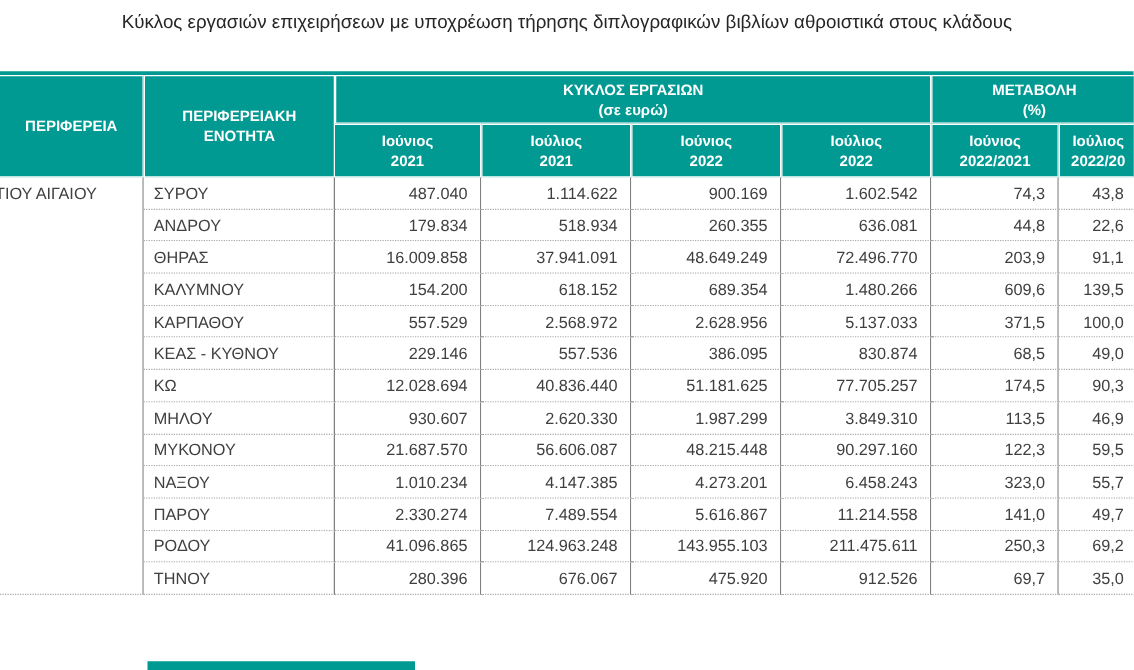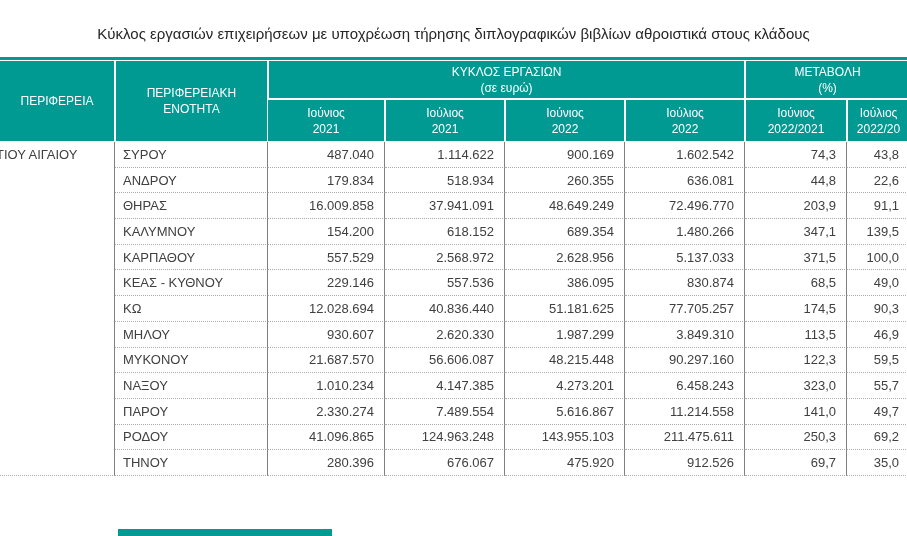--- a/index.html
+++ b/index.html
@@ -1,37 +1,37 @@
 <!DOCTYPE html>
 <html><head>
 <meta charset="utf-8">
 <style>
   html,body{margin:0;padding:0;}
   body{
     width:907px;height:536px;overflow:hidden;position:relative;
     background:#ffffff;
     font-family:"Liberation Sans", sans-serif;
   }
-  .title-block{padding-top:23px;}
+  .title-block{padding-top:7px;}
   .title-line{
     text-align:center;color:#262626;font-size:15px;line-height:22px;
     font-weight:normal;
   }
   .table-topline{
     position:absolute;left:0;top:57px;width:907px;height:3px;background:var(--teal);
   }
   table{
     border-collapse:separate;border-spacing:0;table-layout:fixed;
     position:absolute;top:60px;left:0;width:910px;
   }
   col.c1{width:115px}col.c2{width:153px}col.c3{width:117px}
   col.c4{width:120px}col.c5{width:120px}col.c6{width:120px}
   col.c7{width:102px}col.c8{width:63px}
   thead th{
-    background:var(--teal);color:#ffffff;font-weight:normal;font-size:12px;
+    background:var(--teal);color:#ffffff;font-weight:bold;font-size:12px;
     border:1.5px solid #ffffff;padding:0;vertical-align:middle;text-align:center;
     line-height:16px;
   }
   thead th:first-child{border-left:none;}
   thead tr.tier1 th{height:37px;}
   thead tr.tier2 th{height:41px;text-align:center;}
   tbody td{
     font-size:13px;color:#404040;height:24.7px;padding:0;
     border-right:1px solid #808080;border-bottom:1px dotted #ababab;
     background:#ffffff;white-space:nowrap;overflow:hidden;
@@ -137,21 +137,21 @@
         <td class="c-num">72.496.770</td>
         <td class="c-num">203,9</td>
         <td class="c-num">91,1</td>
       </tr>
       <tr>
         <td class="c-unit">ΚΑΛΥΜΝΟΥ</td>
         <td class="c-num">154.200</td>
         <td class="c-num">618.152</td>
         <td class="c-num">689.354</td>
         <td class="c-num">1.480.266</td>
-        <td class="c-num">347,1</td>
+        <td class="c-num">609,6</td>
         <td class="c-num">139,5</td>
       </tr>
       <tr>
         <td class="c-unit">ΚΑΡΠΑΘΟΥ</td>
         <td class="c-num">557.529</td>
         <td class="c-num">2.568.972</td>
         <td class="c-num">2.628.956</td>
         <td class="c-num">5.137.033</td>
         <td class="c-num">371,5</td>
         <td class="c-num">100,0</td>

